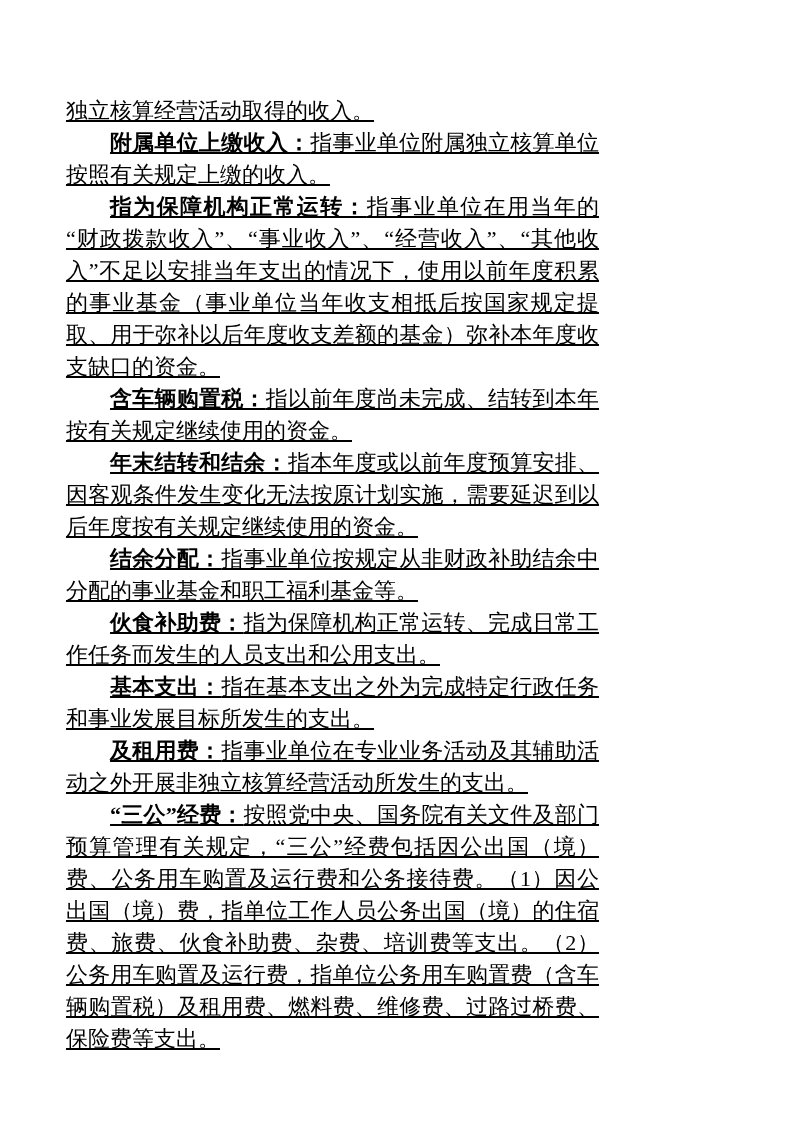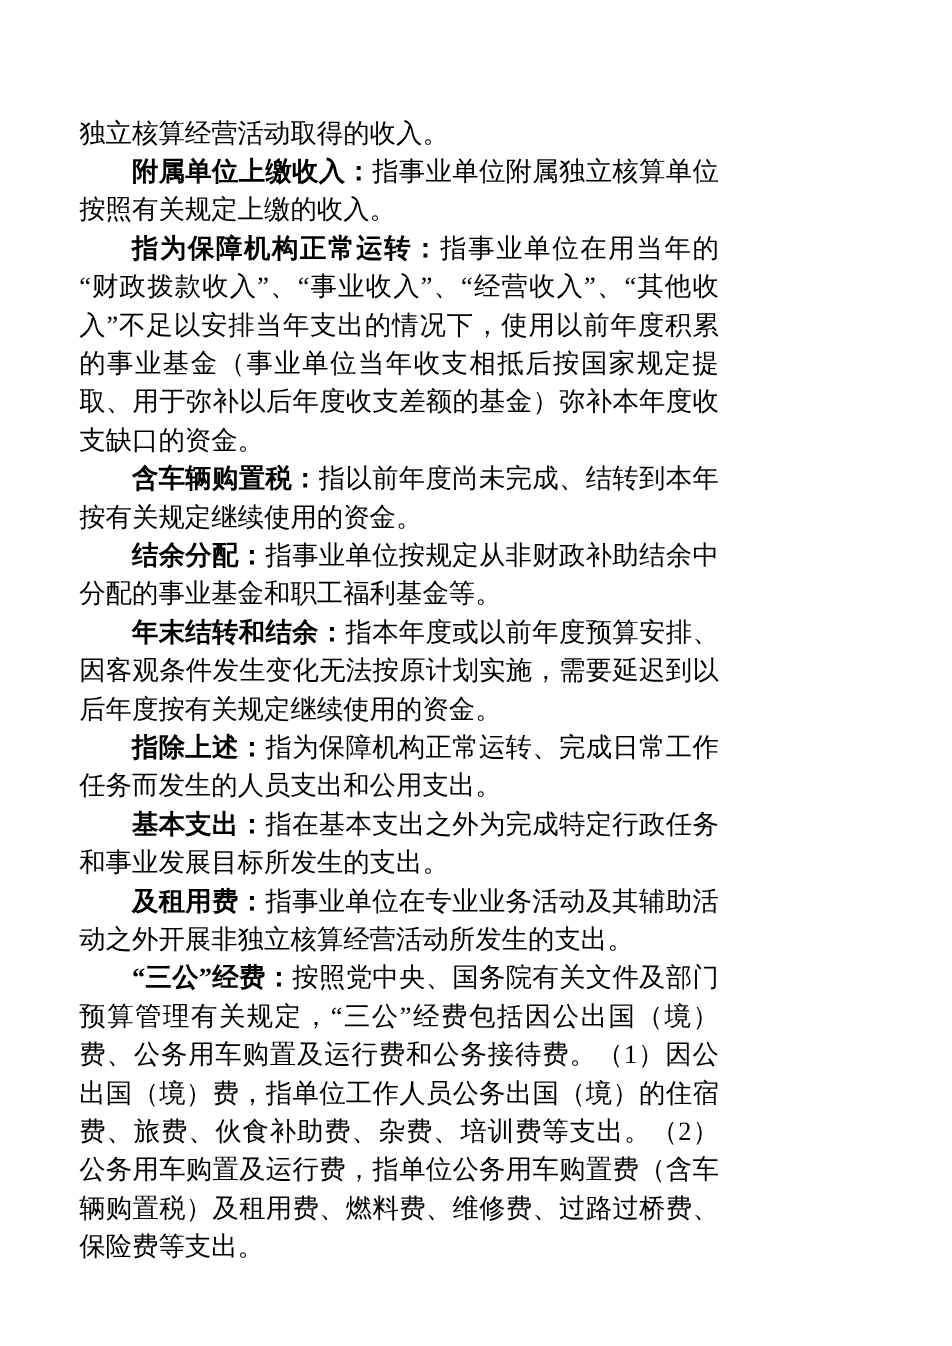--- a/index.html
+++ b/index.html
@@ -12,20 +12,21 @@
     height: 1122px;
     overflow: hidden;
     position: relative;
   }
   .page {
     box-sizing: border-box;
     width: 665px;
     height: 1122px;
     background: #ffffff;
     padding: 95px 66px 0 66px;
+    text-decoration: underline;
   }
   .content {
     font-family: "Liberation Serif", "DejaVu Serif", serif;
     font-size: 22px;
     line-height: 32px;
     color: #000000;
     text-align: justify;
     text-justify: inter-ideograph;
     word-break: break-all;
   }
@@ -48,25 +49,25 @@
   <div class="content" id="content">
   <p class="para"><span class="body-text">独立核算经营活动取得的收入。</span></p>
 
   <p class="para indent"><span class="term">附属单位上缴收入：</span><span class="body-text">指事业单位附属独立核算单位按照有关规定上缴的收入。</span></p>
 
 
   <p class="para indent"><span class="term">指为保障机构正常运转：</span><span class="body-text">指事业单位在用当年的“财政拨款收入”、“事业收入”、“经营收入”、“其他收入”不足以安排当年支出的情况下，使用以前年度积累的事业基金（事业单位当年收支相抵后按国家规定提取、用于弥补以后年度收支差额的基金）弥补本年度收支缺口的资金。</span></p>
 
   <p class="para indent"><span class="term">含车辆购置税：</span><span class="body-text">指以前年度尚未完成、结转到本年按有关规定继续使用的资金。</span></p>
 
+  <p class="para indent"><span class="term">年末结转和结余：</span><span class="body-text">指本年度或以前年度预算安排、因客观条件发生变化无法按原计划实施，需要延迟到以后年度按有关规定继续使用的资金。</span></p>
+
   <p class="para indent"><span class="term">结余分配：</span><span class="body-text">指事业单位按规定从非财政补助结余中分配的事业基金和职工福利基金等。</span></p>
 
-  <p class="para indent"><span class="term">年末结转和结余：</span><span class="body-text">指本年度或以前年度预算安排、因客观条件发生变化无法按原计划实施，需要延迟到以后年度按有关规定继续使用的资金。</span></p>
-
-  <p class="para indent"><span class="term">指除上述：</span><span class="body-text">指为保障机构正常运转、完成日常工作任务而发生的人员支出和公用支出。</span></p>
+  <p class="para indent"><span class="term">伙食补助费：</span><span class="body-text">指为保障机构正常运转、完成日常工作任务而发生的人员支出和公用支出。</span></p>
 
   <p class="para indent"><span class="term">基本支出：</span><span class="body-text">指在基本支出之外为完成特定行政任务和事业发展目标所发生的支出。</span></p>
 
   <p class="para indent"><span class="term">及租用费：</span><span class="body-text">指事业单位在专业业务活动及其辅助活动之外开展非独立核算经营活动所发生的支出。</span></p>
 
   <p class="para indent"><span class="term">“三公”经费：</span><span class="body-text">按照党中央、国务院有关文件及部门预算管理有关规定，“三公”经费包括因公出国（境）费、公务用车购置及运行费和公务接待费。（1）因公出国（境）费，指单位工作人员公务出国（境）的住宿费、旅费、伙食补助费、杂费、培训费等支出。（2）公务用车购置及运行费，指单位公务用车购置费（含车辆购置税）及租用费、燃料费、维修费、过路过桥费、保险费等支出。</span></p>
 </div>
 </div>
 
 </body></html>

